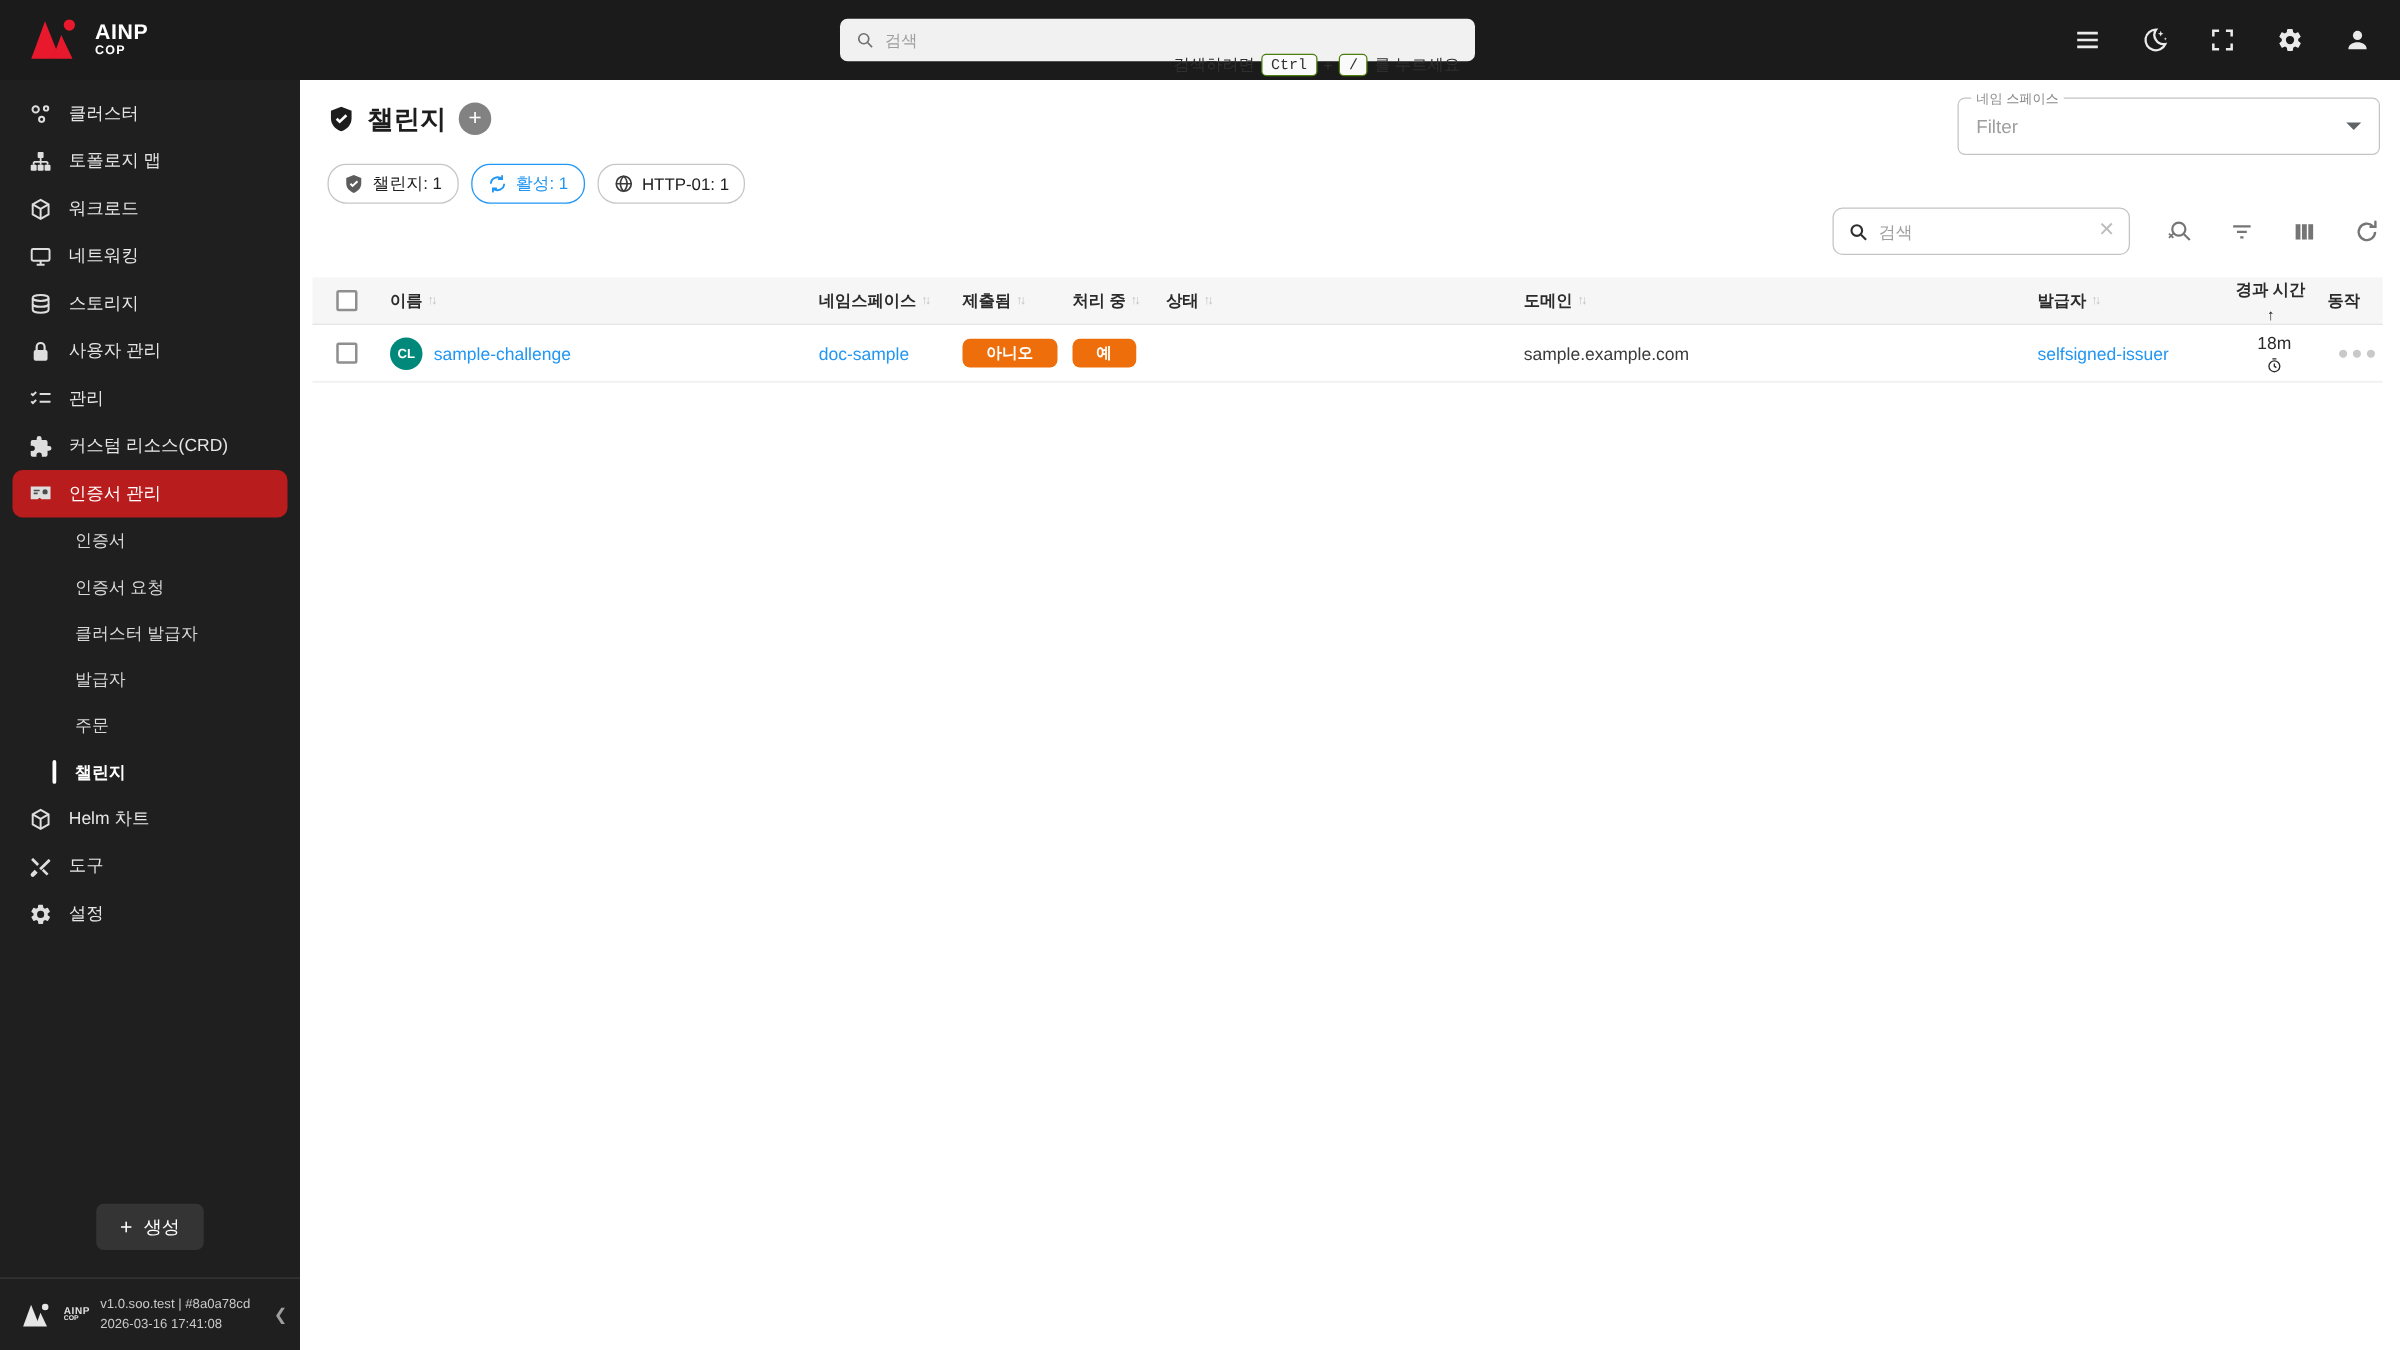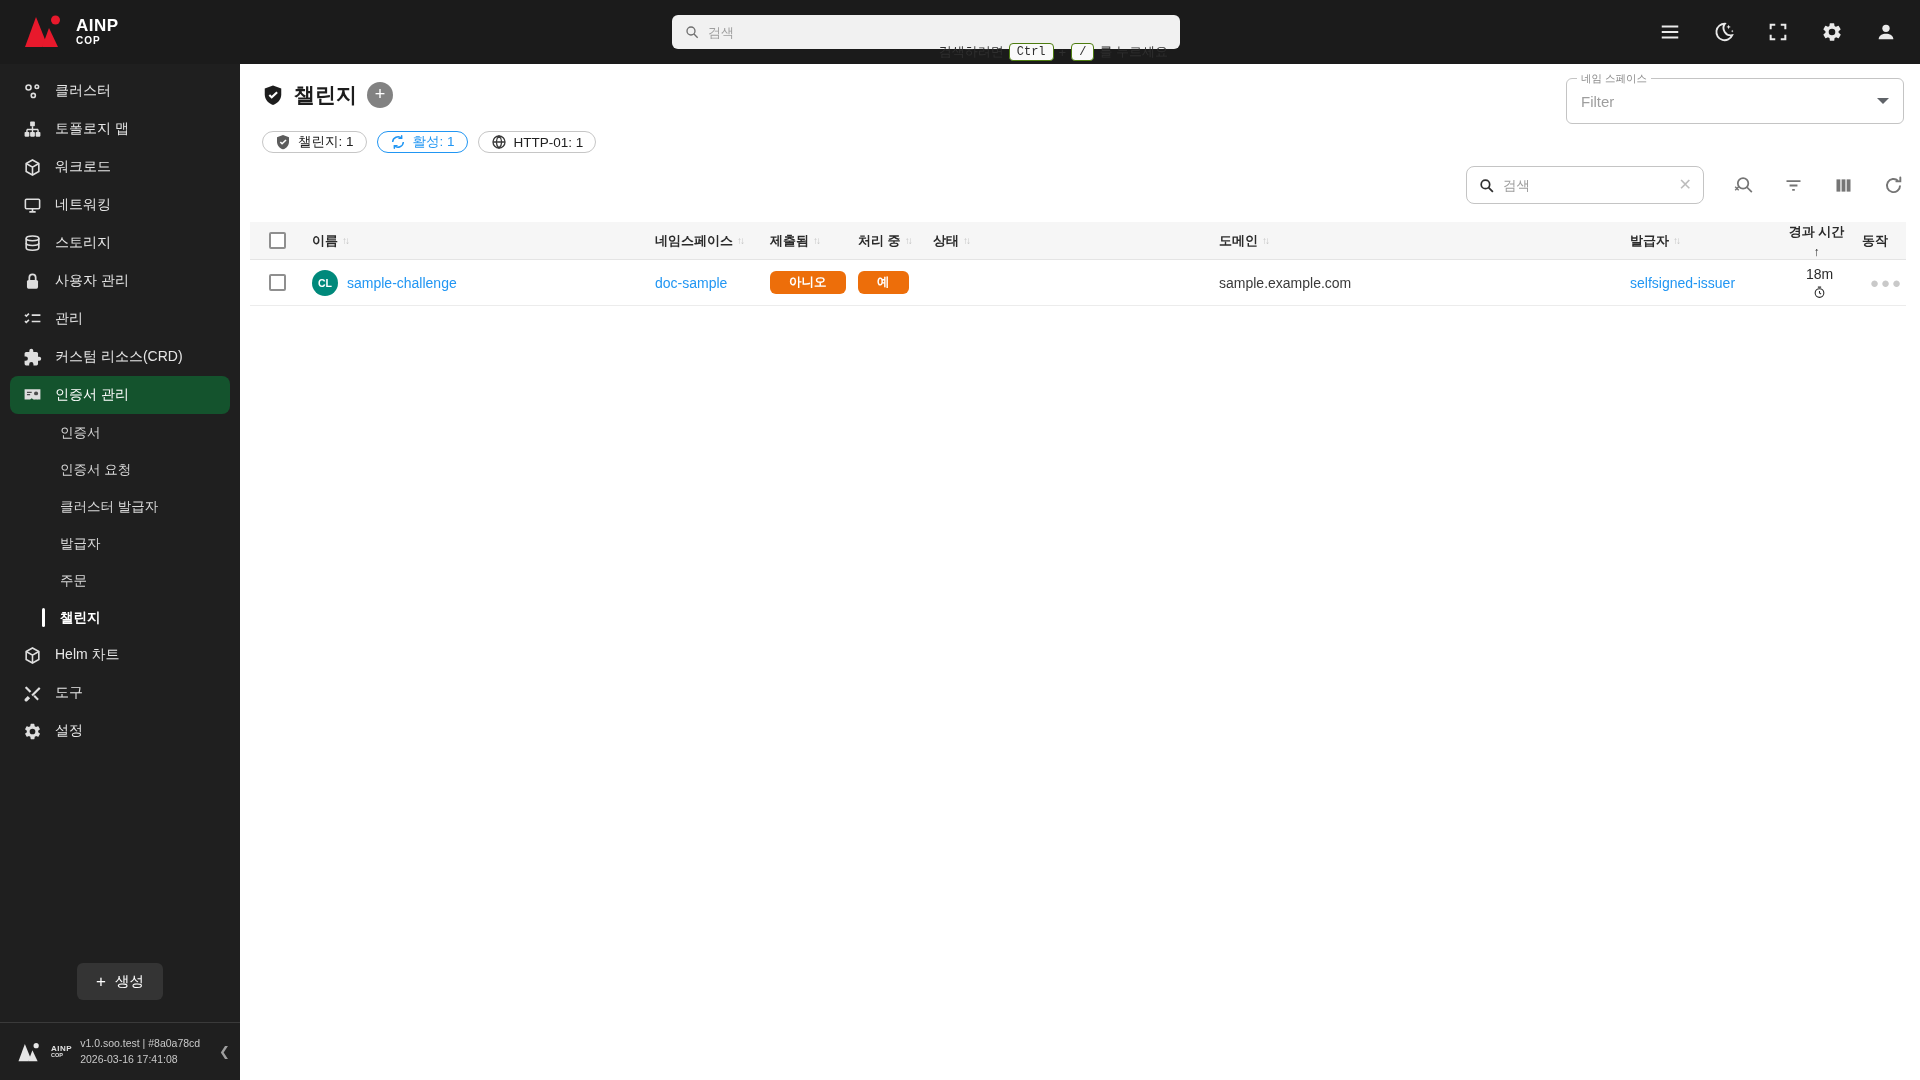--- a/index.html
+++ b/index.html
@@ -31,21 +31,21 @@
   .top-icon-btn { width:24px; height:24px; display:flex; align-items:center;
     justify-content:center; cursor:pointer; color:#eaeaea; }
 
   
   .sidebar { position:fixed; top:64px; left:0; width:240px; height:1016px;
     background:#1f1f1f; z-index:20; display:flex; flex-direction:column; }
   .nav { padding-top:8px; }
   .nav-item { display:flex; align-items:center; gap:13px; height:38px;
     padding-left:23px; color:#e6e6e6; font-size:14px; cursor:pointer; }
   .nav-item svg { flex:0 0 auto; color:#dedede; }
-  .nav-item.selected { background:#14532d; border-radius:8px; margin:0 10px;
+  .nav-item.selected { background:#b91c1c; border-radius:8px; margin:0 10px;
     padding-left:13px; color:#fff; }
   .sub-item { display:flex; align-items:center; height:37px; padding-left:60px;
     color:#d9d9d9; font-size:13.5px; cursor:pointer; position:relative; }
   .sub-item.selected { color:#fff; font-weight:bold; }
   .sub-item.selected::before { content:""; position:absolute; left:42px; top:9px;
     width:3px; height:19px; background:#fff; border-radius:2px; }
 
   .sidebar-bottom { margin-top:auto; }
   .create-btn { display:flex; align-items:center; gap:9px; background:#343434;
     color:#fff; font-size:14.5px; border:none; border-radius:6px; padding:9px 19px;
@@ -72,21 +72,21 @@
   .ns-filter { position:absolute; right:16px; top:14px; width:338px; height:46px;
     border:1px solid #c4c4c4; border-radius:6px; display:flex; align-items:center;
     padding:0 14px; cursor:pointer; }
   .ns-label { position:absolute; top:-7px; left:10px; background:#fff; padding:0 4px;
     font-size:10.5px; color:#8a8a8a; }
   .ns-value { color:#9e9e9e; font-size:15px; flex:1; }
   .ns-caret { width:0; height:0; border-left:6px solid transparent;
     border-right:6px solid transparent; border-top:6px solid #5f6368; }
 
   .chips-row { position:absolute; left:22px; top:67px; display:flex; gap:10px; }
-  .chip { display:flex; align-items:center; gap:7px; height:22px; padding:0 12px;
+  .chip { display:flex; align-items:center; gap:7px; height:32px; padding:0 12px;
     border:1px solid #c6c6c6; border-radius:15px; font-size:13.5px; color:#202020;
     background:#fff; cursor:pointer; }
   .chip.active { border-color:#2196f3; color:#2196f3; }
 
   .toolbar-row { position:absolute; right:16px; top:102px; display:flex;
     align-items:center; gap:28px; }
   .table-search { width:238px; height:38px; border:1px solid #c4c4c4; border-radius:8px;
     display:flex; align-items:center; padding:0 11px; gap:8px; }
   .table-search input { flex:1; border:none; outline:none; font-size:13.5px;
     color:#333; font-family:inherit; min-width:0; }

